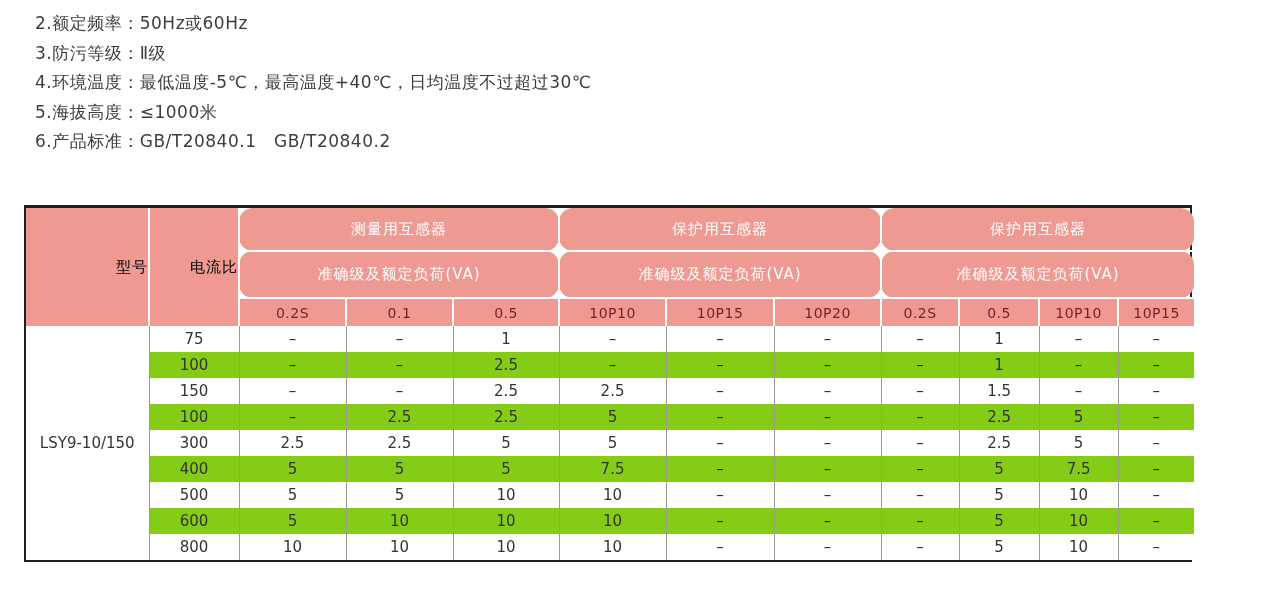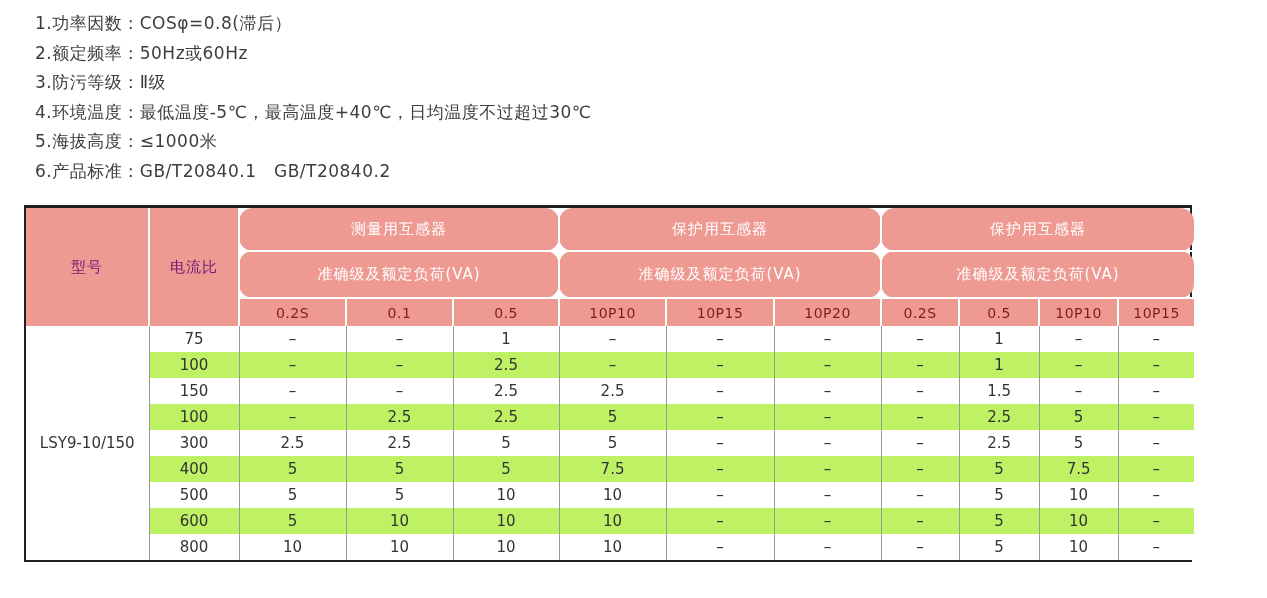--- a/index.html
+++ b/index.html
@@ -58,56 +58,56 @@
     font-weight: normal;
   }
   thead tr th:last-child { border-right: 0; }
   th.group-title, th.group-sub {
     color: #ffffff;
     font-size: 15px;
     letter-spacing: 1px;
     border-radius: 14px;
   }
   th.fixed-head {
-    color: #701a75;
+    color: #000000;
     font-size: 15px;
     letter-spacing: 1px;
     border-bottom: 0;
+    text-align: right;
   }
   tr.h-row-1 th { height: 42px; }
   tr.h-row-2 th { height: 45px; }
   tr.h-row-3 th { height: 27px; border-bottom: 0; }
   th.h-col {
     color: #7f1d1d;
     font-size: 14px;
     letter-spacing: 0.5px;
   }
   
   tbody td {
     height: 26px;
     border-right: 1px solid #999999;
     font-size: 15px;
     color: #333333;
     background: #ffffff;
   }
   tbody tr td:last-child { border-right: 0; }
-  tbody tr.stripe td { background: #bef264; }
+  tbody tr.stripe td { background: #84cc16; }
   tbody td.model-cell {
     background: #ffffff !important;
     font-size: 15px;
     color: #333333;
   }
 </style>
 </head>
 <body>
 
 <div class="page">
 
   <div class="spec-list">
-      <div class="spec-item">1.功率因数：COSφ=0.8(滞后）</div>
       <div class="spec-item">2.额定频率：50Hz或60Hz</div>
       <div class="spec-item">3.防污等级：Ⅱ级</div>
       <div class="spec-item">4.环境温度：最低温度-5℃，最高温度+40℃，日均温度不过超过30℃</div>
       <div class="spec-item">5.海拔高度：≤1000米</div>
       <div class="spec-item">6.产品标准：GB/T20840.1　GB/T20840.2</div>
     </div>
 
   <div class="table-wrap">
     <table>
       <colgroup>

